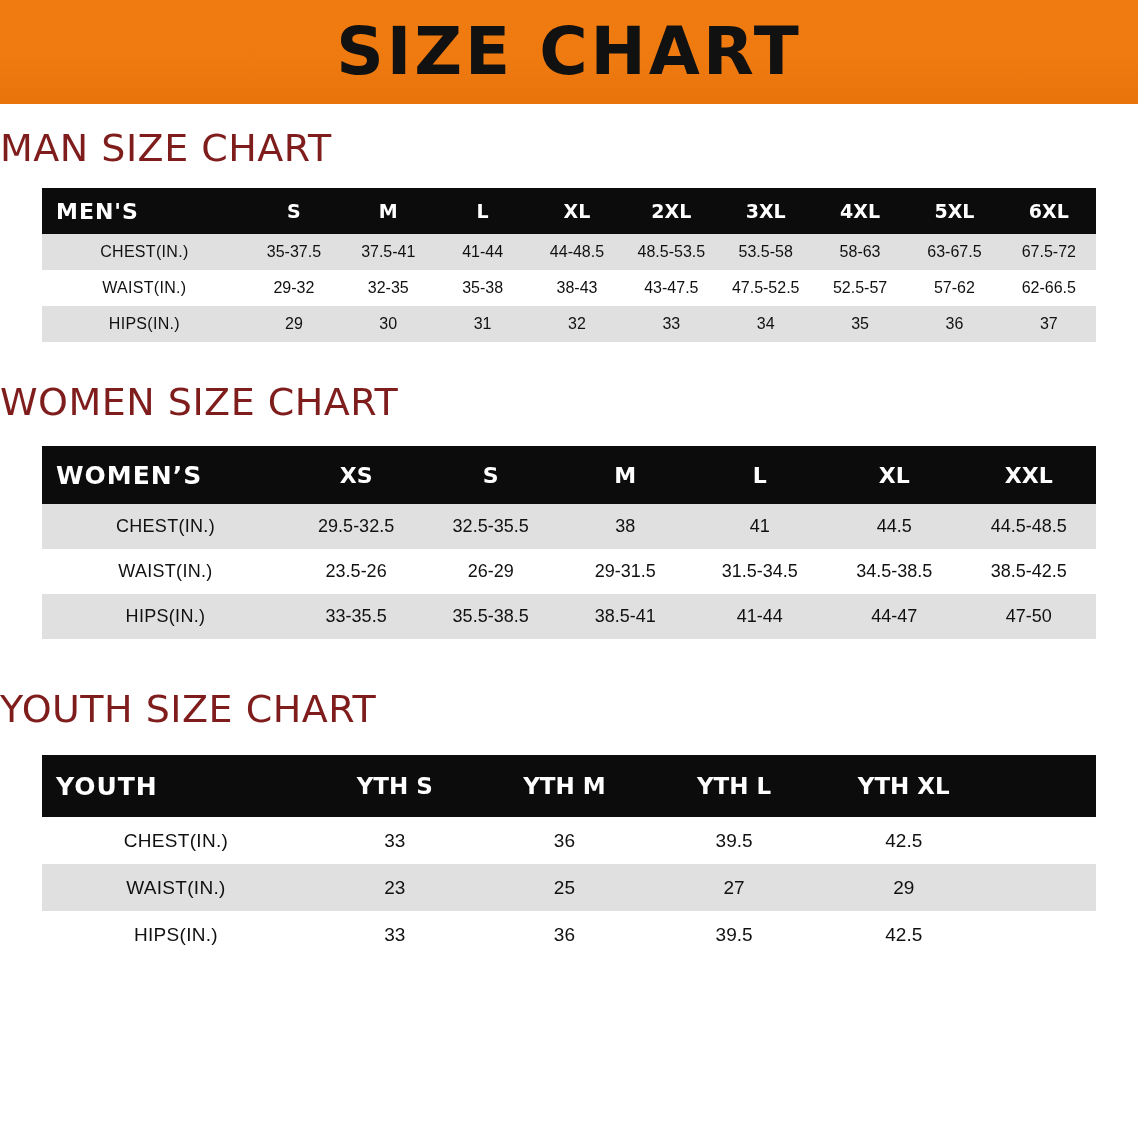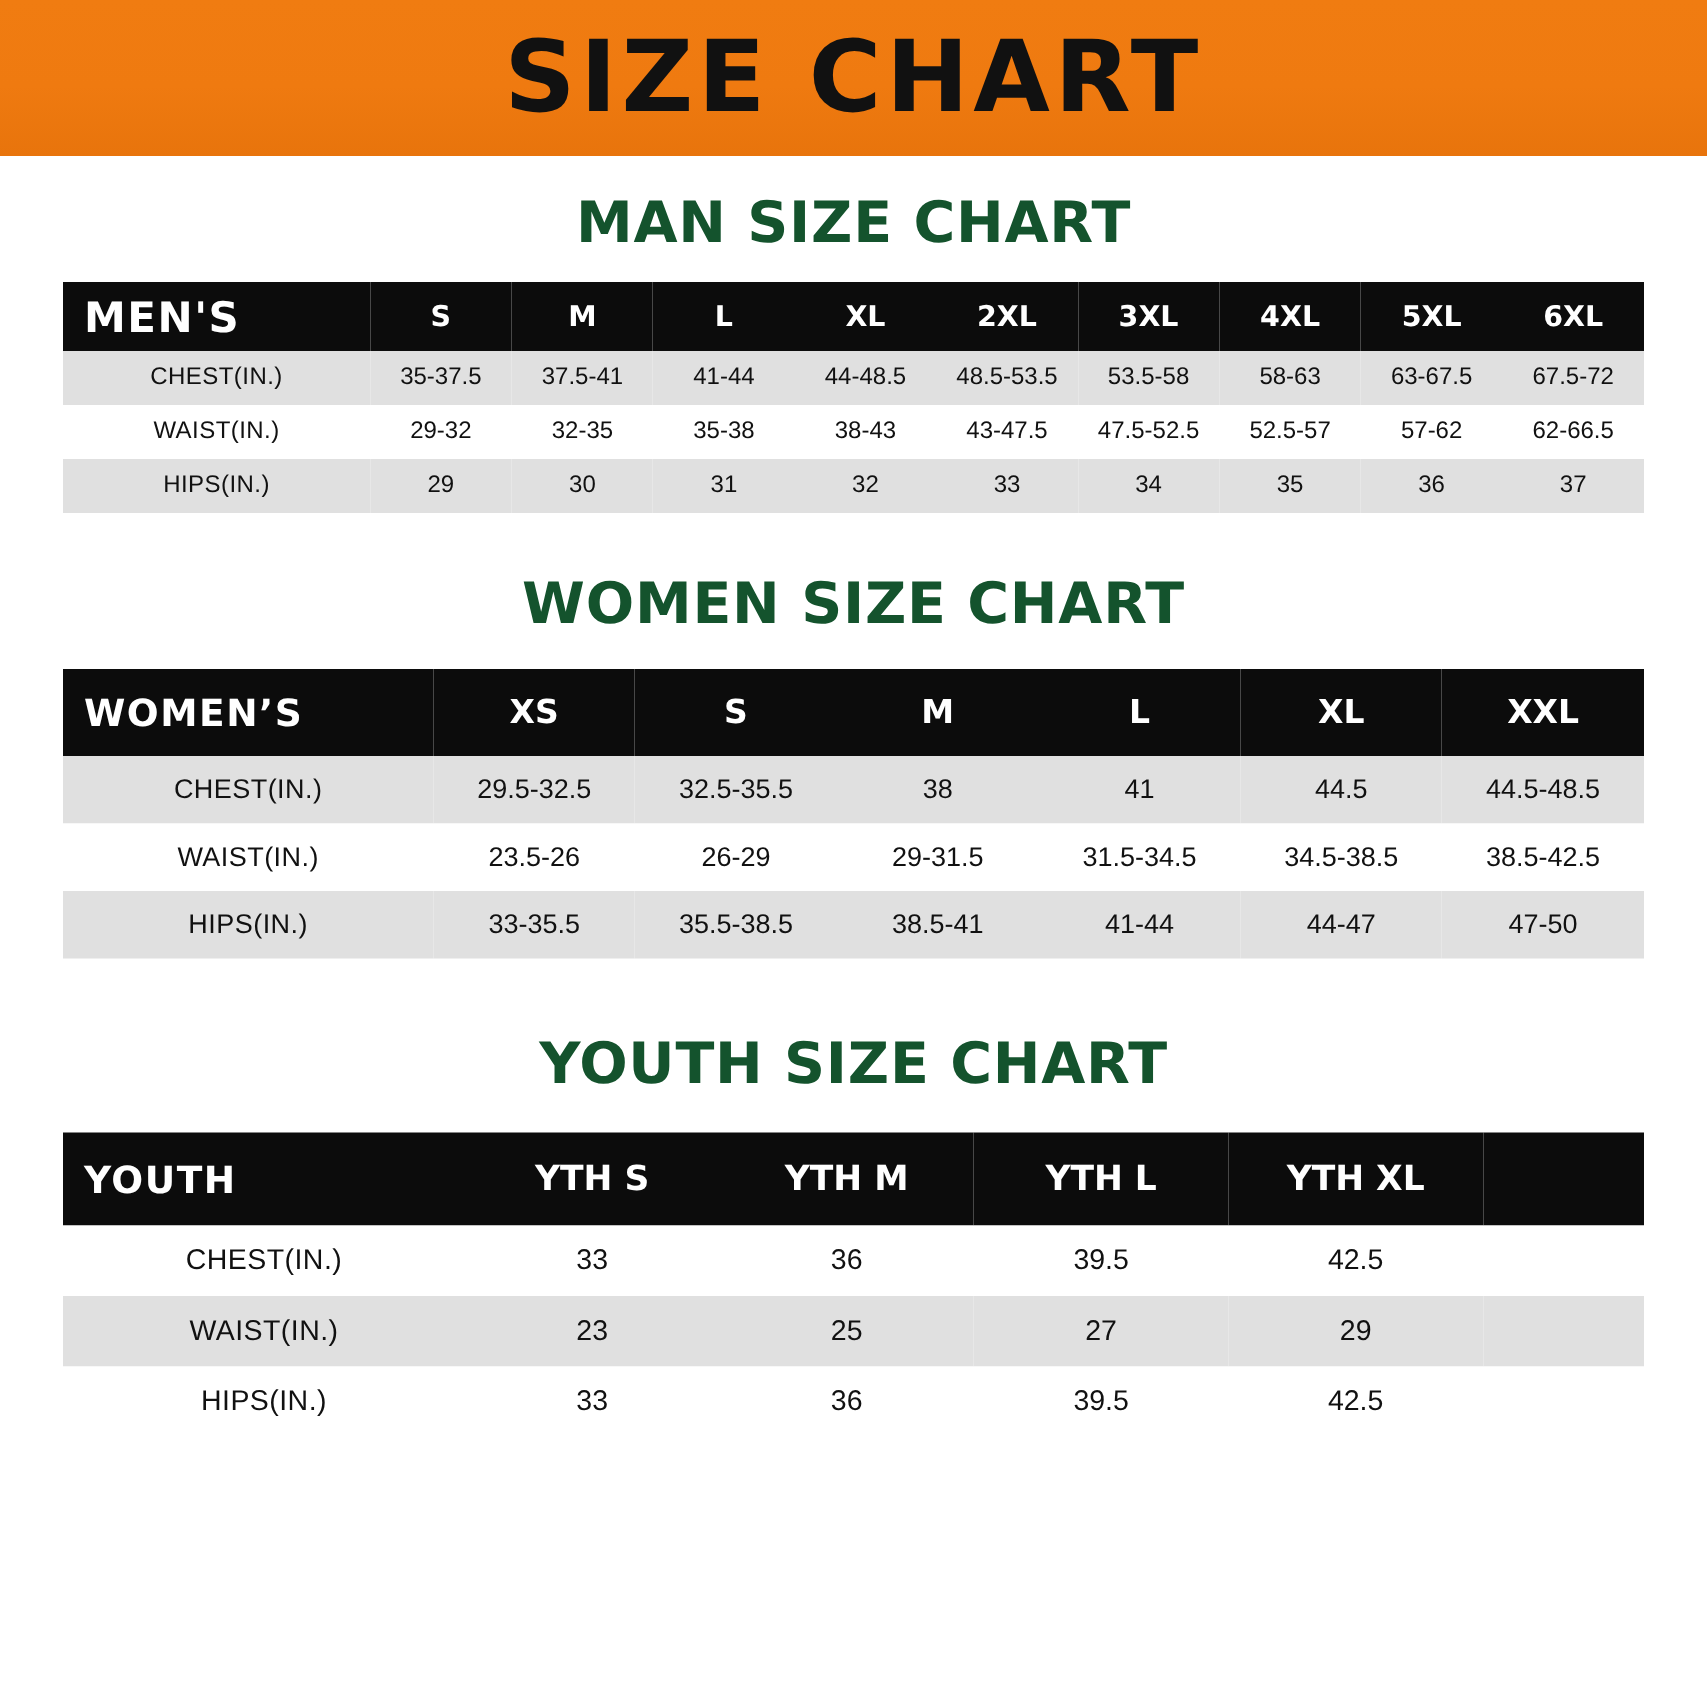--- a/index.html
+++ b/index.html
@@ -35,24 +35,23 @@
     font-weight: bold;
     font-size: 66px;
     letter-spacing: 3px;
     color: #111111;
     line-height: 1;
     text-align: right;
   }
 
   
   .section-title {
-    text-align: center;
     font-family: "DejaVu Sans", sans-serif;
-    font-weight: bold;
-    color: #14532d;
+    font-weight: normal;
+    color: #7f1d1d;
     letter-spacing: 0.5px;
   }
   .title-man   { font-size: 38px; margin-top: 22px; margin-bottom: 18px; }
   .title-women { font-size: 38px; margin-top: 38px; margin-bottom: 22px; }
   .title-youth { font-size: 38px; margin-top: 48px; margin-bottom: 24px; }
 
   
   .tbl-wrap {
     padding: 0 42px;
   }
@@ -83,21 +82,21 @@
     text-align: center;
     font-size: 17px;
     letter-spacing: 0.3px;
     margin-left: 31px;
   }
   tr.shade td { background: #e0e0e0; }
   tr.plain td { background: #ffffff; }
 
   
   #men-table thead th { height: 44px; font-size: 19px; }
-  #men-table thead th.rowlabel { font-size: 28px; margin-left: 40px; }
+  #men-table thead th.rowlabel { font-size: 22px; margin-left: 40px; }
   #men-table tbody td { height: 34px; font-size: 16px; }
   #men-table tbody td.rowlabel { font-size: 16px; }
 
   
   #women-table thead th { height: 56px; font-size: 22px; }
   #women-table thead th.rowlabel { font-size: 25px; }
   #women-table tbody td { height: 43px; font-size: 18px; }
   #women-table tbody td.rowlabel { font-size: 18px; }
 
   

